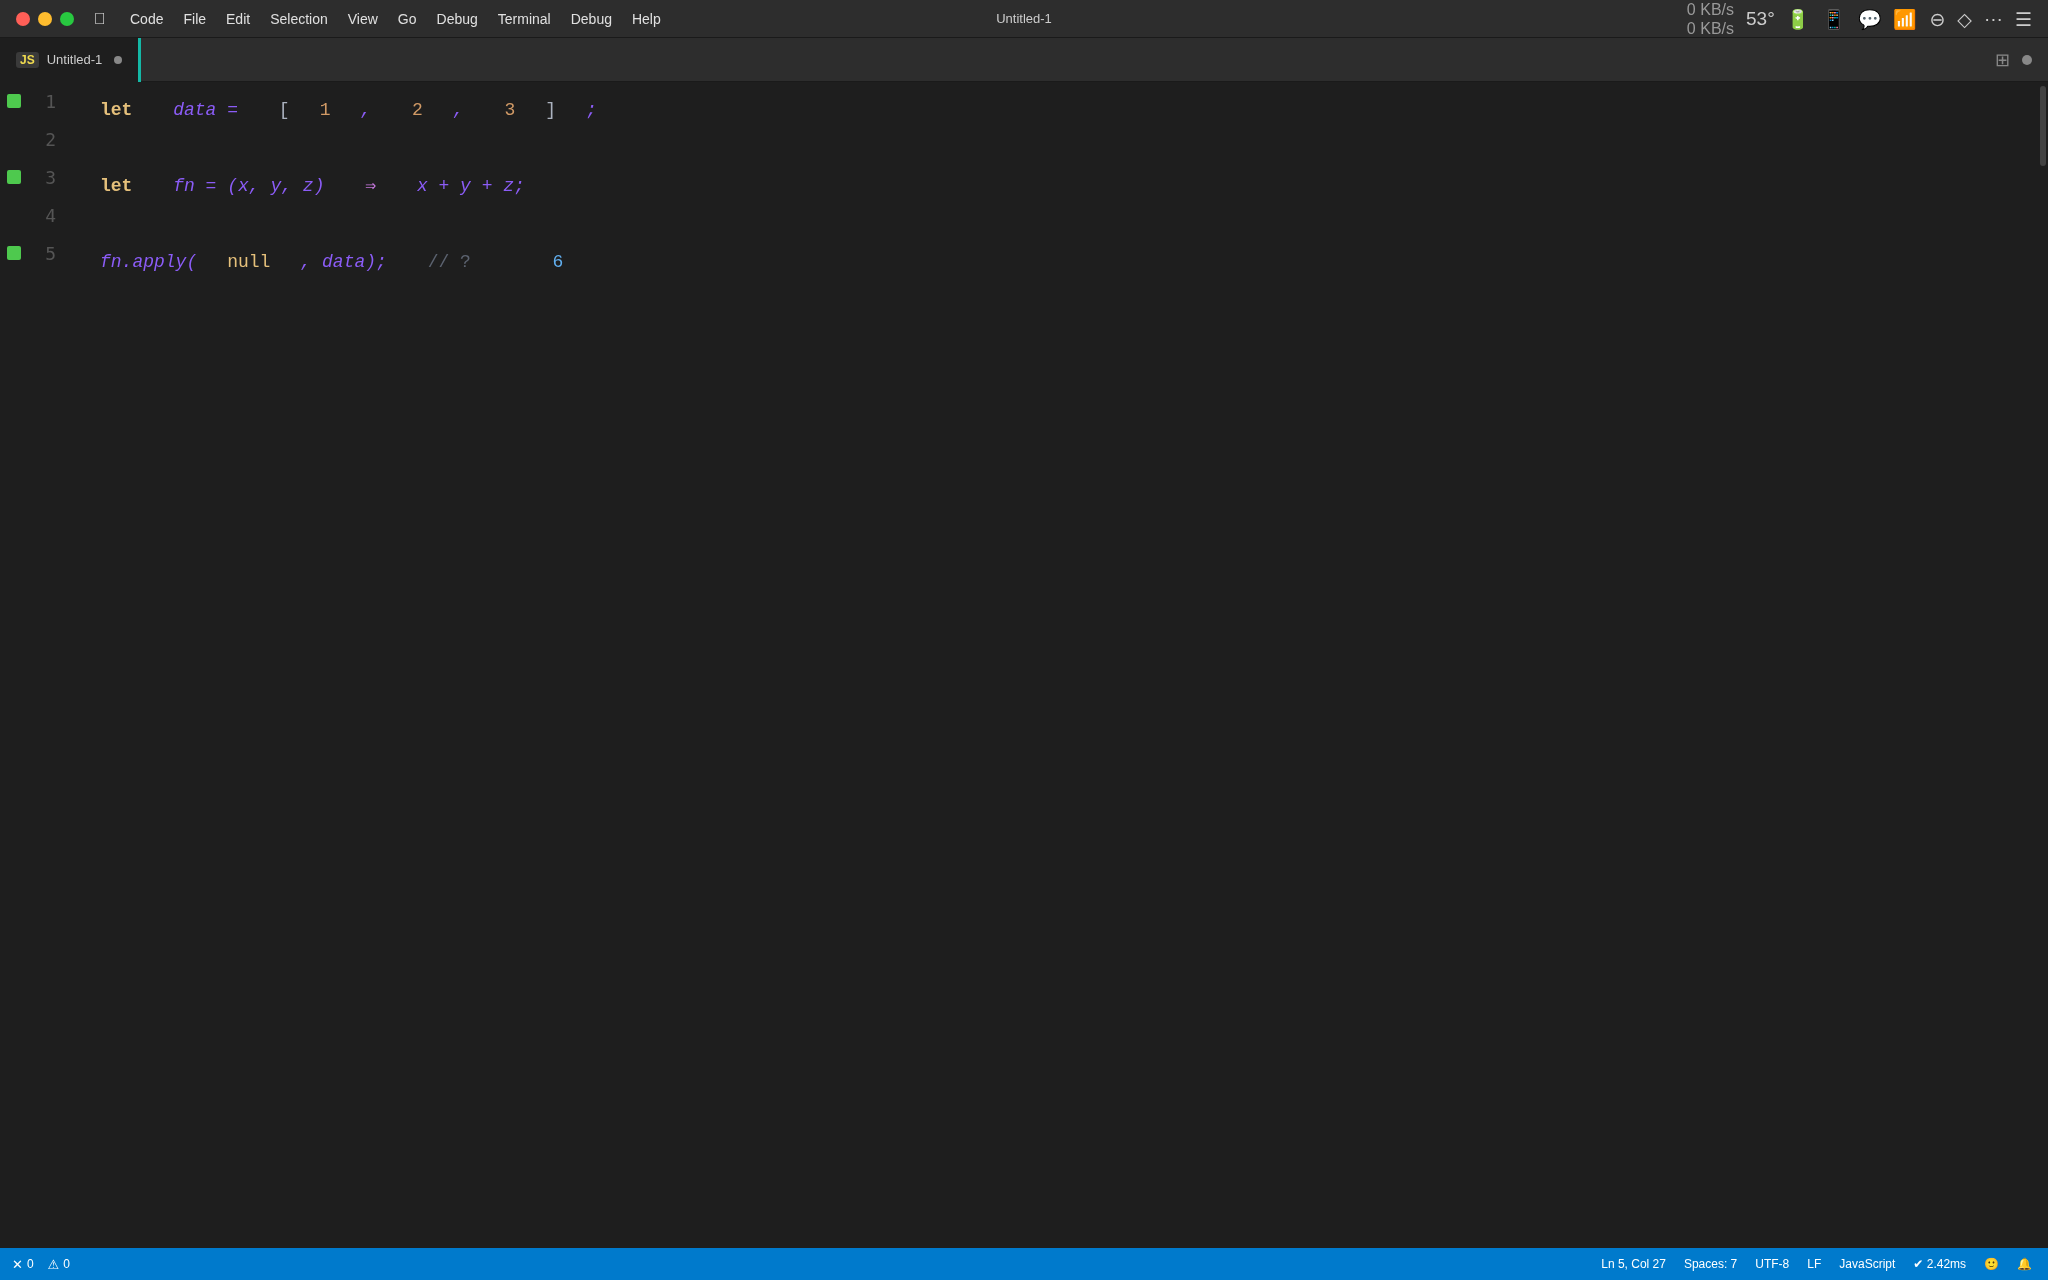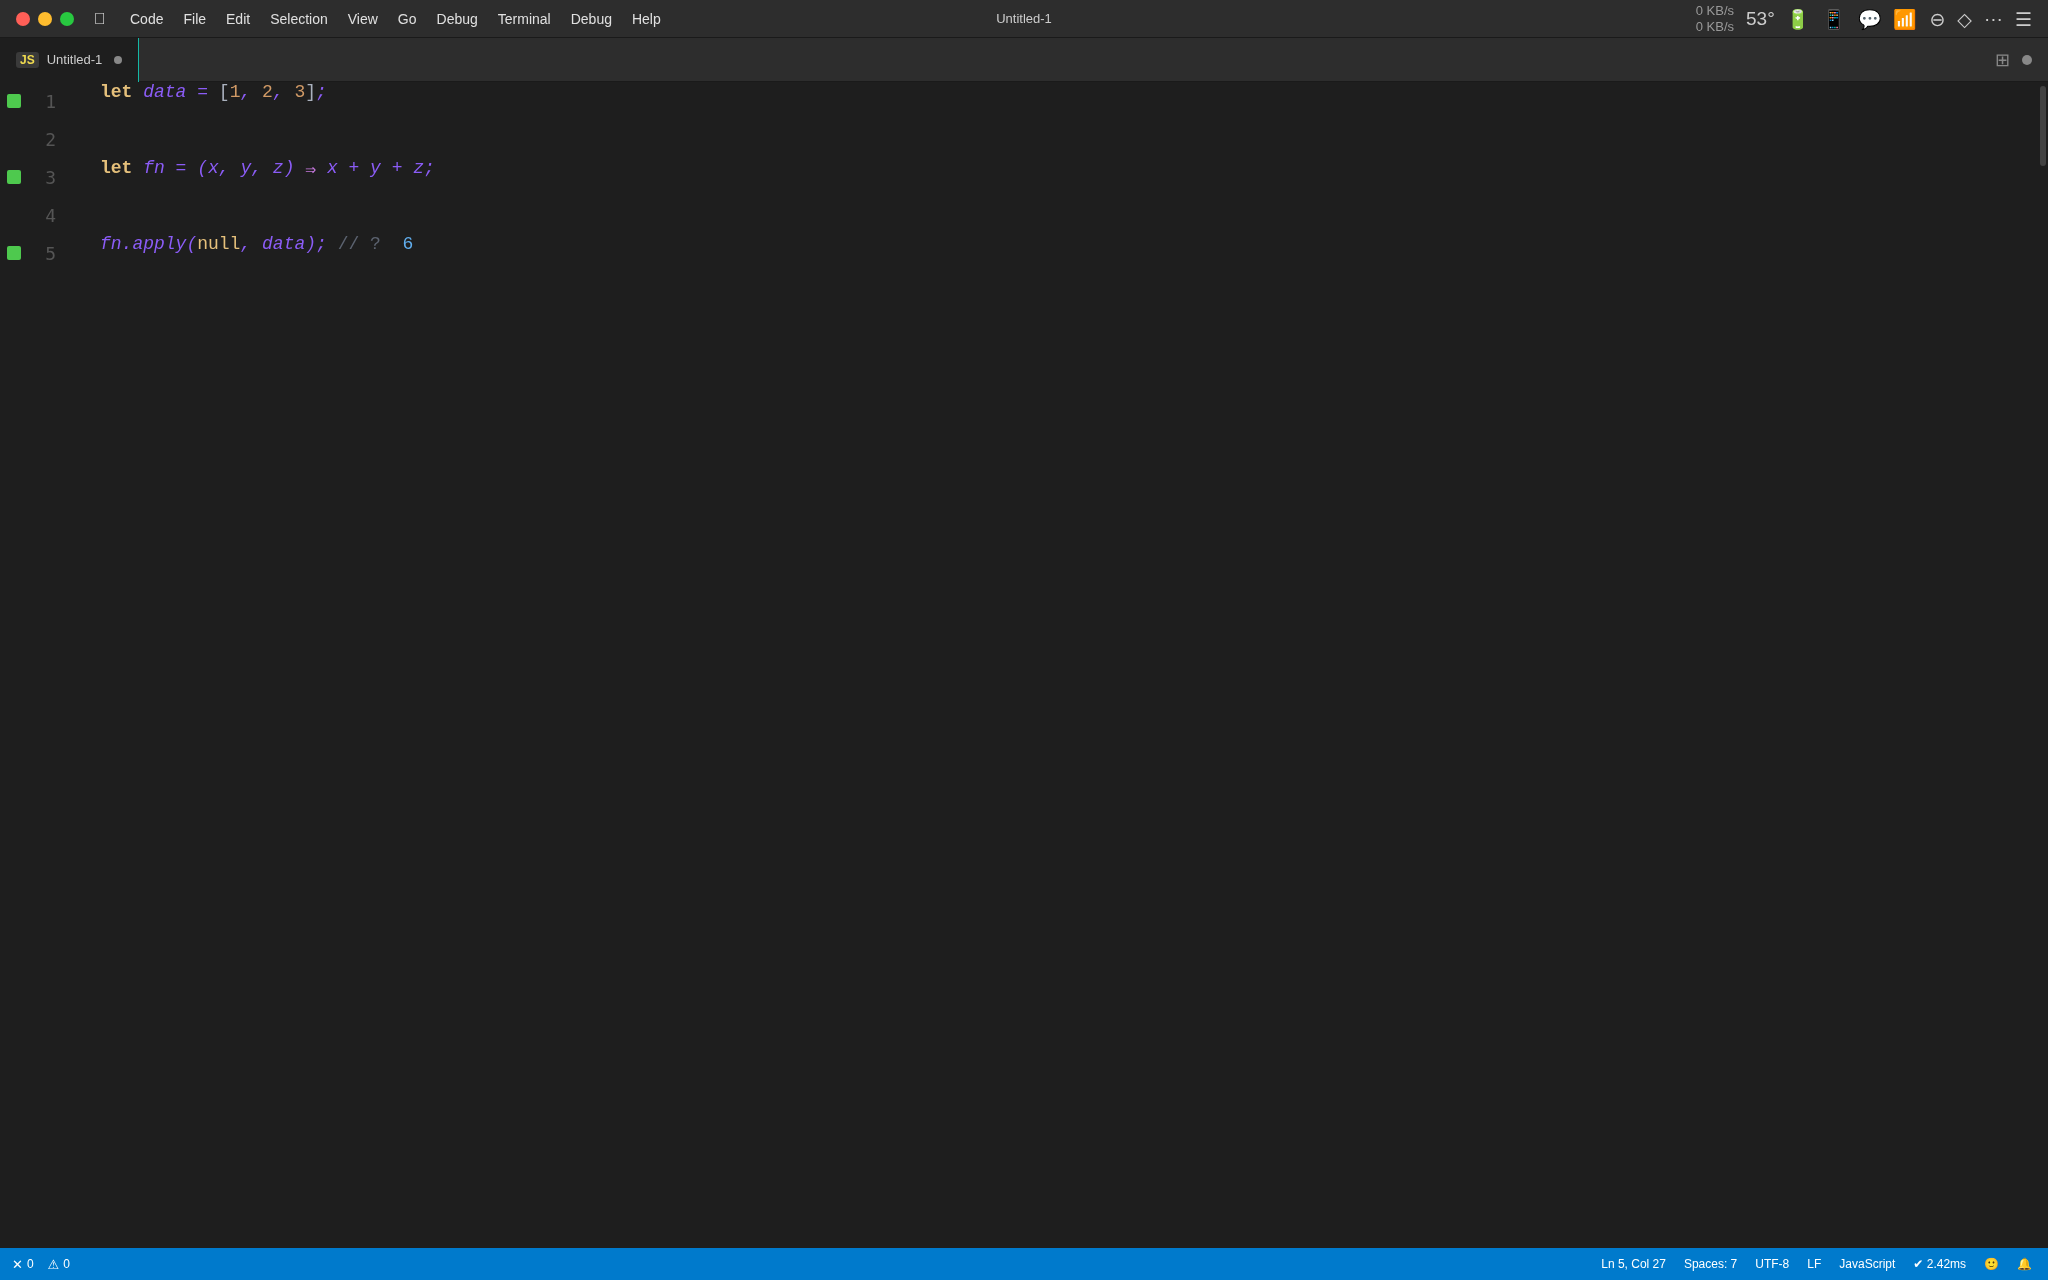--- a/index.html
+++ b/index.html
@@ -74,21 +74,21 @@
       position: absolute;
       right: 16px;
       top: 0;
       height: 38px;
       display: flex;
       align-items: center;
       gap: 12px;
     }
     .status-text {
       color: #999;
-      font-size: 13px;
+      font-size: 16px;
       line-height: 1.2;
       text-align: right;
     }
     .titlebar-icon {
       color: #ccc;
       font-size: 19px;
       cursor: pointer;
     }
 
     
@@ -100,21 +100,21 @@
       align-items: center;
       border-bottom: 1px solid #1a1a1a;
       padding-left: 0;
     }
     .tab {
       display: flex;
       align-items: center;
       height: 44px;
       padding: 0 16px;
       background: #1e1e1e;
-      border-right: 1px solid #14b8a6;
+      border-right: 3px solid #14b8a6;
       color: #ccc;
       font-size: 13px;
       gap: 8px;
       position: relative;
     }
     .tab-js-badge {
       color: #f0db4f;
       font-weight: bold;
       font-size: 12px;
       background: #3a3a3a;
@@ -182,23 +182,24 @@
       width: 14px;
       height: 14px;
       background: #4ec94e;
       border-radius: 2px;
     }
 
     .code-content {
       flex: 1;
       height: 38px;
       display: flex;
-      align-items: flex-start;
+      align-items: flex-end;
       padding-left: 20px;
       white-space: pre;
+      gap: 30px;
     }
 
     
     .kw { color: #e5c07b; font-weight: bold; }
     .num { color: #d19a66; }
     .bracket { color: #abb2bf; }
     .null-kw { color: #e5c07b; font-weight: normal; }
     .comment { color: #5c6370; }
     .result-num { color: #61afef; }
     .arrow { color: #c678dd; }

